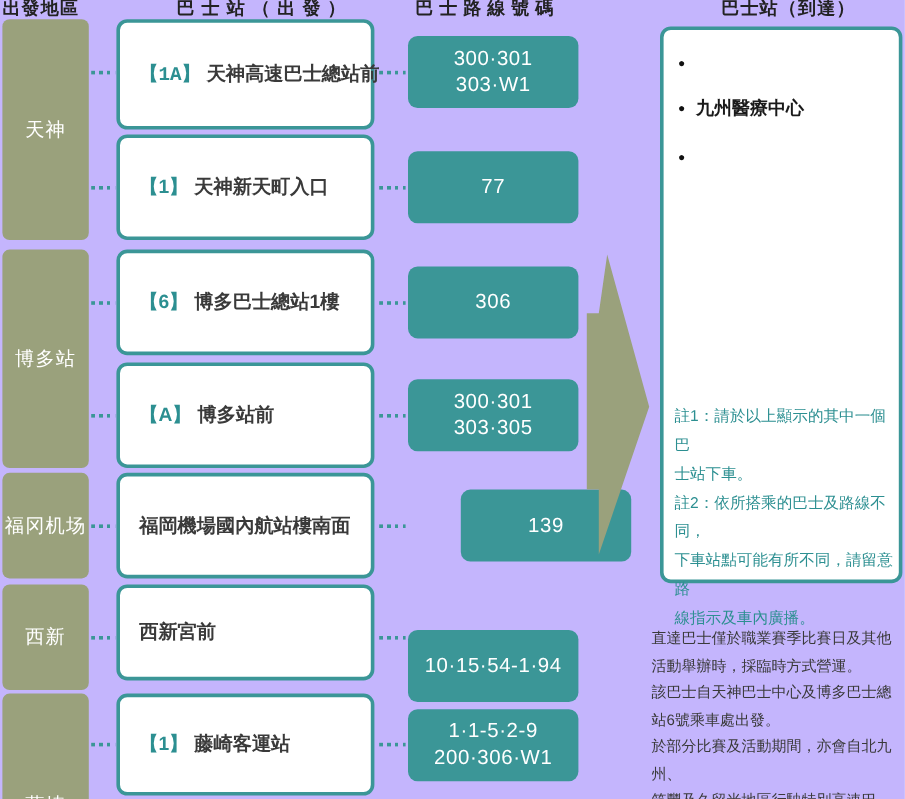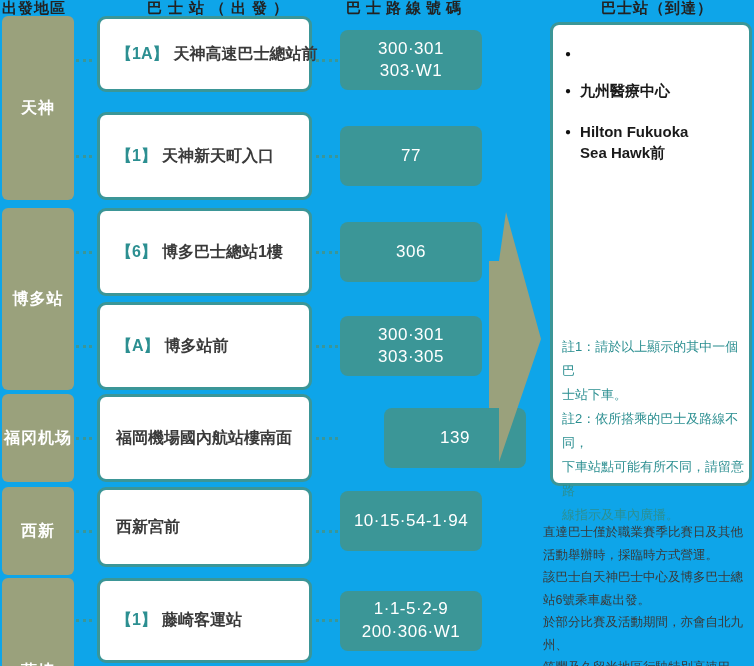--- a/index.html
+++ b/index.html
@@ -10,38 +10,38 @@
   }
   *{box-sizing:border-box;margin:0;padding:0;}
   body{
     font-family:"Liberation Sans",sans-serif;
     background:#fff;
     color:var(--ink);
   }
   #canvas{
     position:relative;
     width:754px;height:666px;
-    background:#0ea5e9;
+    background:#c4b5fd;
     overflow:hidden;
   }
   .col-header{
     position:absolute;top:0;
     font-size:15px;font-weight:600;color:#222;
     white-space:nowrap;line-height:16px;
   }
   .h-depart-area{left:2px;letter-spacing:1px;}
   .h-stop-depart{left:147px;letter-spacing:6px;}
   .h-route{left:346px;letter-spacing:5px;}
   .h-arrive{left:601px;letter-spacing:1px;}
 
   .area-block{
     position:absolute;left:2px;width:72px;
     background:var(--olive);border-radius:6px;
     display:flex;align-items:center;justify-content:center;
-    color:#fff;font-size:16px;font-weight:700;letter-spacing:1px;
+    color:#fff;font-size:16px;font-weight:400;letter-spacing:1px;
     text-align:center;
   }
   .stop-box{
     position:absolute;left:97px;width:215px;
     background:#fff;border:3px solid var(--teal);border-radius:9px;
     display:flex;align-items:center;
     padding-left:16px;
     font-size:16px;font-weight:700;color:#3a3a3a;
     white-space:nowrap;
   }
@@ -106,21 +106,21 @@
       </div>
       <div class="area-block" style="top: 394px; height: 88px;">
         <span>福冈机场</span>
       </div>
       <div class="area-block" style="top: 487px; height: 88px;">
         <span>西新</span>
       </div>
       <div class="area-block" style="top: 578px; height: 104px; align-items: flex-end;">
         <span>藤崎</span>
       </div>
-      <div class="stop-box" style="top: 16px; height: 76px;">
+      <div class="stop-box" style="top: 16px; height: 92px; font-family: Liberation Mono, monospace;">
         <span class="stop-prefix">【1A】</span>
         <span class="stop-name">天神高速巴士總站前</span>
       </div>
       <div class="dots" style="left: 76px; width: 20px; top: 58.5px;"></div>
       <div class="dots" style="left: 316px; width: 22px; top: 58.5px;"></div>
       <div class="route-box" style="top: 30px;">
         <div>300·301</div>
         <div>303·W1</div>
       </div>
       <div class="stop-box" style="top: 112px; height: 88px;">
@@ -162,21 +162,21 @@
       <div class="route-box" style="top: 408px; margin-left: 44px;">
         <div>139</div>
         <div></div>
       </div>
       <div class="stop-box" style="top: 487px; height: 80px;">
         <span class="stop-prefix"></span>
         <span class="stop-name">西新宮前</span>
       </div>
       <div class="dots" style="left: 76px; width: 20px; top: 529.5px;"></div>
       <div class="dots" style="left: 316px; width: 22px; top: 529.5px;"></div>
-      <div class="route-box" style="top: 491px;">
+      <div class="route-box" style="top: 525px;">
         <div>10·15·54-1·94</div>
         <div></div>
       </div>
       <div class="stop-box" style="top: 578px; height: 85px;">
         <span class="stop-prefix">【1】</span>
         <span class="stop-name">藤崎客運站</span>
       </div>
       <div class="dots" style="left: 76px; width: 20px; top: 619px;"></div>
       <div class="dots" style="left: 316px; width: 22px; top: 619px;"></div>
       <div class="route-box" style="top: 590.5px;">
@@ -195,24 +195,20 @@
     </div>
     <div class="arrival-stop stop-1">
       <span class="bullet">●</span>
       <span>
         <span class="l1" style="display:block">九州醫療中心</span>
         <span class="l2" style="display:block"></span>
       </span>
     </div>
     <div class="arrival-stop stop-2">
       <span class="bullet">●</span>
-      <span>
-        <span class="l1" style="display:block">Hilton Fukuoka</span>
-        <span class="l2" style="display:block">Sea Hawk前</span>
-      </span>
     </div>
     <div class="arrival-notes">註1：請於以上顯示的其中一個巴
 士站下車。
 註2：依所搭乘的巴士及路線不同，
 下車站點可能有所不同，請留意路
 線指示及車內廣播。</div>
   </div>
 
   <div class="footer-notes">直達巴士僅於職業賽季比賽日及其他
 活動舉辦時，採臨時方式營運。

